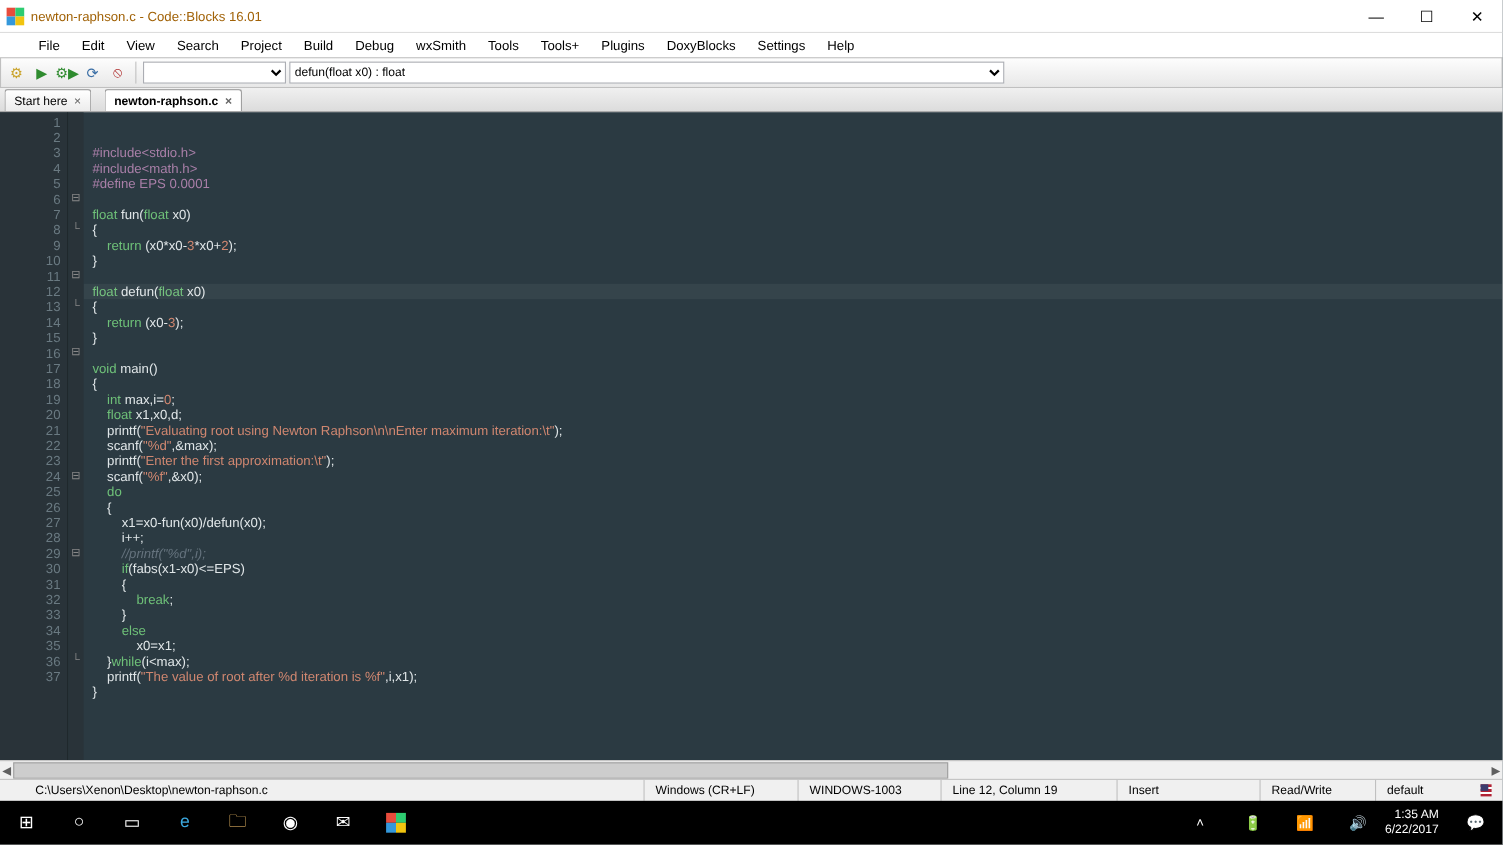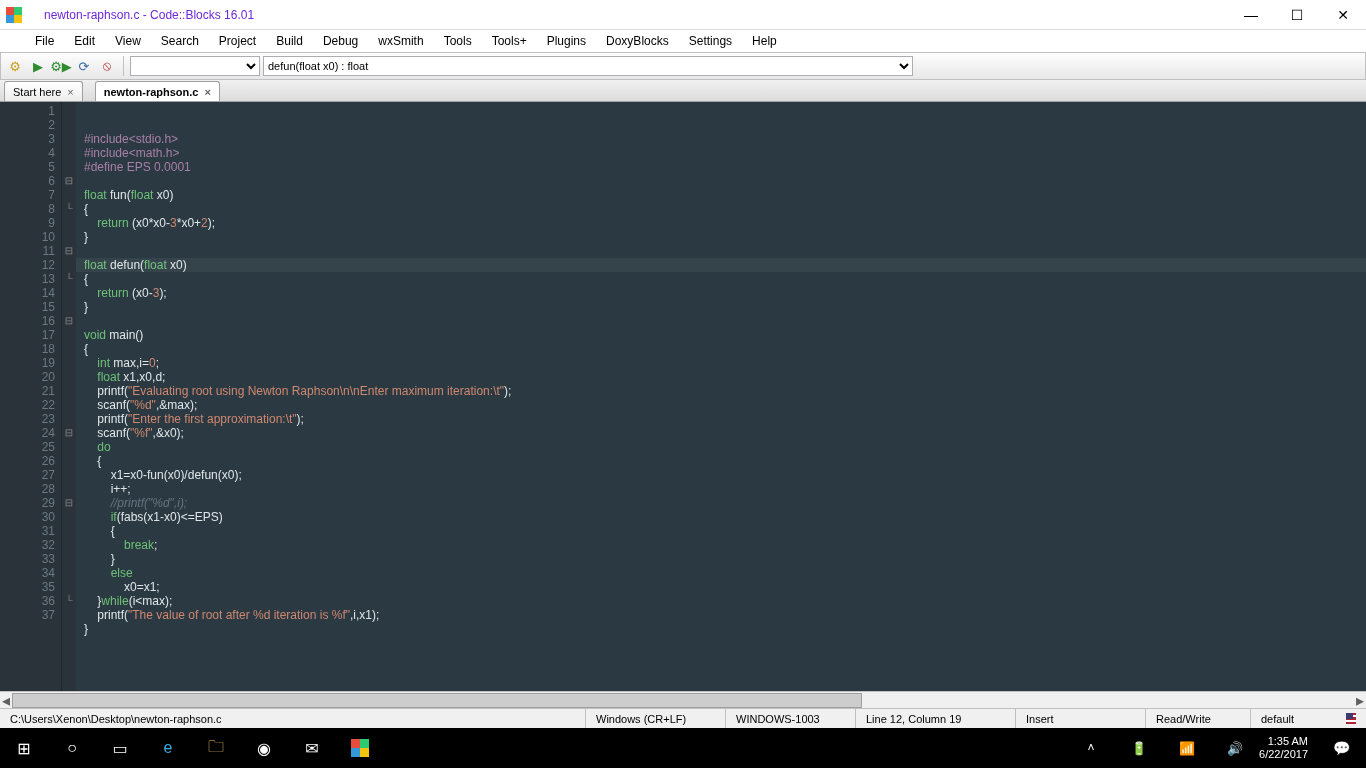--- a/index.html
+++ b/index.html
@@ -1,41 +1,41 @@
 <!DOCTYPE html>
 <html><head>
 <meta charset="utf-8">
 <style>
 * { margin:0; padding:0; box-sizing:border-box; font-family:"Segoe UI",Tahoma,sans-serif; }
 body { width:1366px; height:768px; overflow:hidden; background:#fff; display:flex; flex-direction:column; }
 .titlebar { height:30px; background:#fff; display:flex; align-items:center; padding:0 0 0 6px; border-bottom:1px solid #ddd; }
 .titlebar .logo { width:16px; height:16px; margin-right:6px; display:flex; flex-wrap:wrap; }
 .titlebar .logo span{width:8px;height:8px;}
-.titlebar .title { font-size:12px; color:#6d28d9; flex:1;margin-left:16px; }
+.titlebar .title { font-size:12px; color:#a16207; flex:1; }
 .titlebar .winbtns { display:flex; }
 .titlebar .winbtns div { width:46px; height:30px; display:flex; align-items:center; justify-content:center; font-size:14px; color:#000; }
 .menubar { height:22px; background:#fff; display:flex; align-items:center; padding:0 4px; font-size:12px;margin-left:21px; }
 .menubar span { padding:2px 10px; cursor:default; }
 .toolbar { height:28px; background:linear-gradient(#fdfdfd,#e8e8e8); border:1px solid #c0c0c0; display:flex; align-items:center; padding:0 4px; gap:3px; }
 .toolbar .tbtn { width:20px; height:20px; display:flex; align-items:center; justify-content:center; font-size:13px; }
 .toolbar .sep { width:1px; height:20px; background:#c0c0c0; margin:0 3px; }
 .toolbar select { font-size:11px; height:20px; border:1px solid #abadb3; background:#fff; }
 .tabbar { height:22px; background:linear-gradient(#f0f0f0,#dcdcdc); display:flex; align-items:flex-end; padding-left:4px; border-bottom:1px solid #a0a0a0;}
 .tab { height:20px; padding:0 8px; font-size:11px; display:flex; align-items:center; gap:6px; background:linear-gradient(#fff,#ececec); border:1px solid #a0a0a0; border-bottom:none; border-radius:3px 3px 0 0; margin-right:12px;}
 .tab.active { background:#fff; font-weight:bold; }
 .tab .x { font-size:11px; color:#666; }
 .editor { flex:1; display:flex; background:#2b3a42; overflow:hidden; }
 .gutter { width:62px; background:#293339; color:#6a7a82; font:12px/14px Consolas,monospace; text-align:right; padding:2px 6px 0 0; border-right:1px solid #1e272c;}
 .foldcol { width:14px; background:#293339; color:#888; font:10px/14px Consolas,monospace; padding-top:2px; text-align:center;}
 .code { flex:1; font:12px/14px Consolas,monospace; white-space:pre; padding:2px 0 0 8px; color:#e0e6e8; position:relative; overflow:hidden;}
 .hl-line { position:absolute; left:0; right:0; height:14px; background:rgba(255,255,255,0.05);}
 .kw{color:#6ec078;} .pp{color:#a97fa8;margin-top:23px;} .nm{color:#d08770;} .st{color:#d08770;} .cm{color:#65737e;font-style:italic;}
 .hscroll { height:17px; background:#f0f0f0; border-top:1px solid #c0c0c0; display:flex; align-items:center; }
 .hscroll .thumb{height:15px;background:#cdcdcd;border:1px solid #a0a0a0;}
-.status { height:20px; background:#f0f0f0; border-top:1px solid #c0c0c0; display:flex; align-items:center; font-size:11px; }
+.status { height:20px; background:#f0f0f0; border-top:1px solid #c0c0c0; display:flex; align-items:center; font-size:11px;padding-left:22px; }
 .status .cell{padding:0 10px; border-right:1px solid #c0c0c0; height:100%; display:flex; align-items:center;}
 .taskbar { height:40px; background:#000; display:flex; align-items:center; color:#fff; }
 .taskbar .tb { width:48px; height:40px; display:flex; align-items:center; justify-content:center; font-size:16px;}
 .taskbar .spacer{flex:1;}
 .taskbar .clock{font-size:11px; text-align:right; padding-right:10px; line-height:13px;}
 .flag{width:16px;height:11px;background:linear-gradient(#b22234,#b22234 20%,#fff 20%,#fff 40%,#b22234 40%,#b22234 60%,#fff 60%,#fff 80%,#b22234 80%);position:relative;}
 .flag::before{content:"";position:absolute;width:7px;height:6px;background:#3c3b6e;top:0;left:0;}
 .ln{display:block;height:14px;}
 </style>
 </head>

